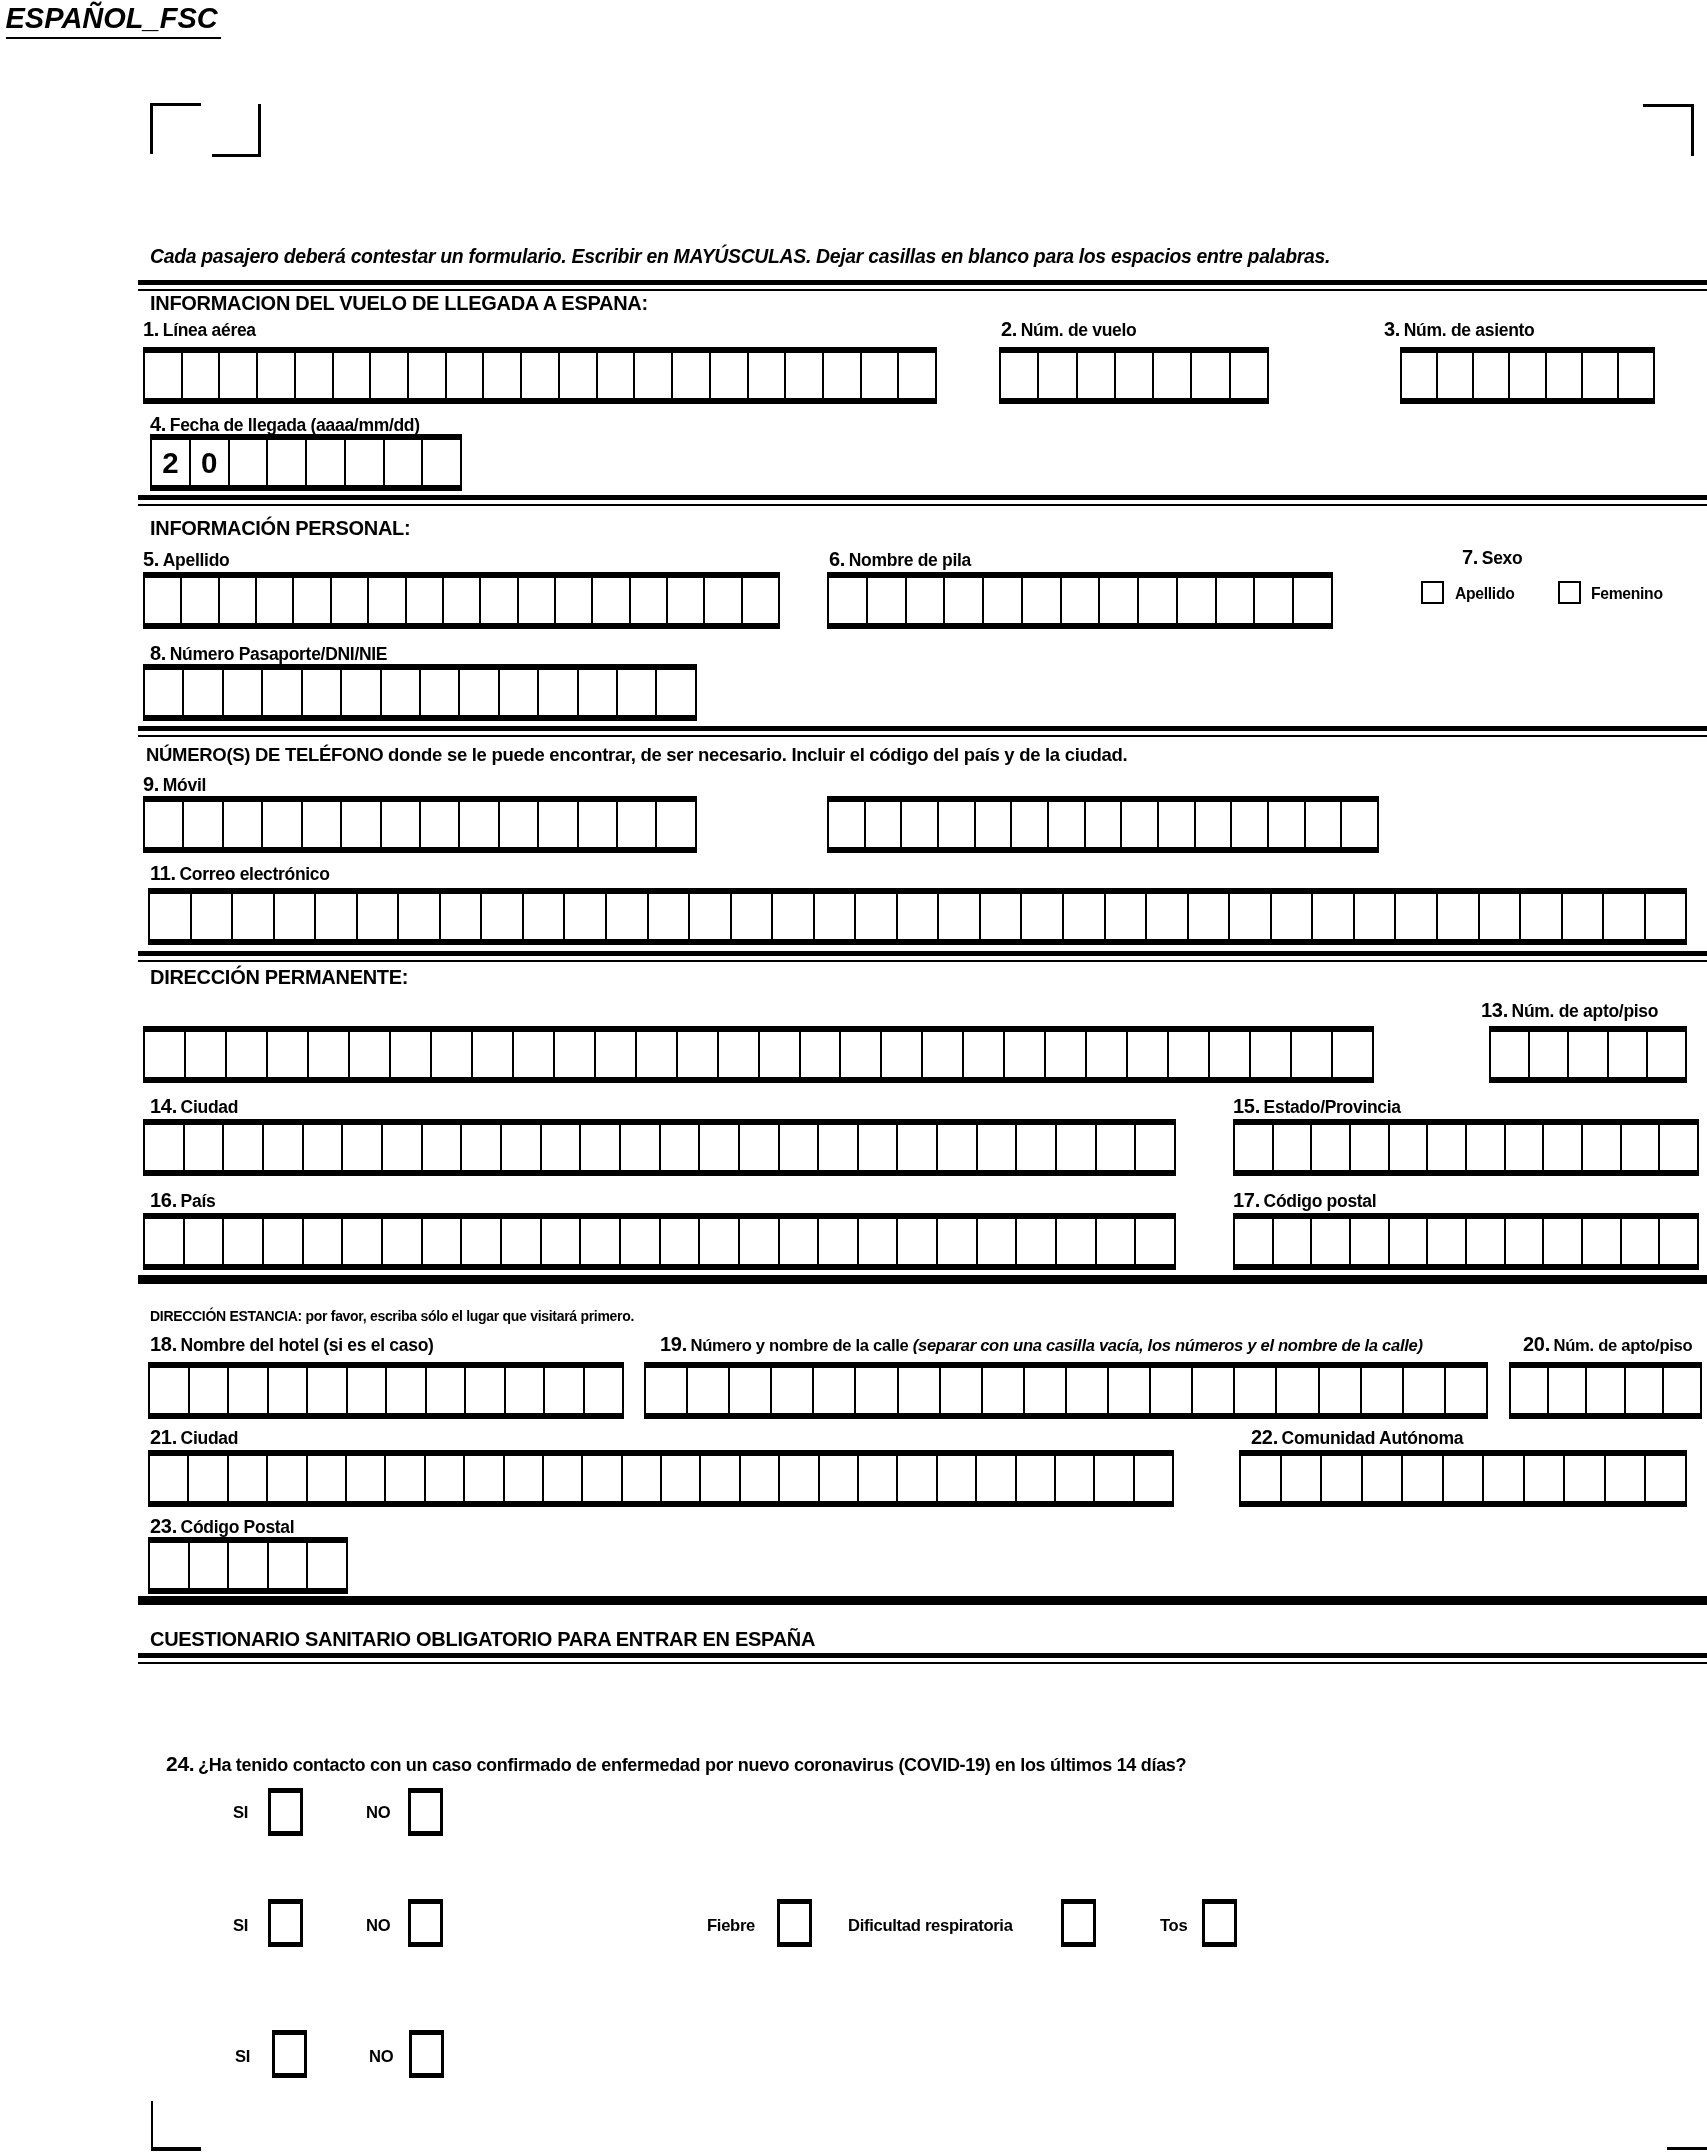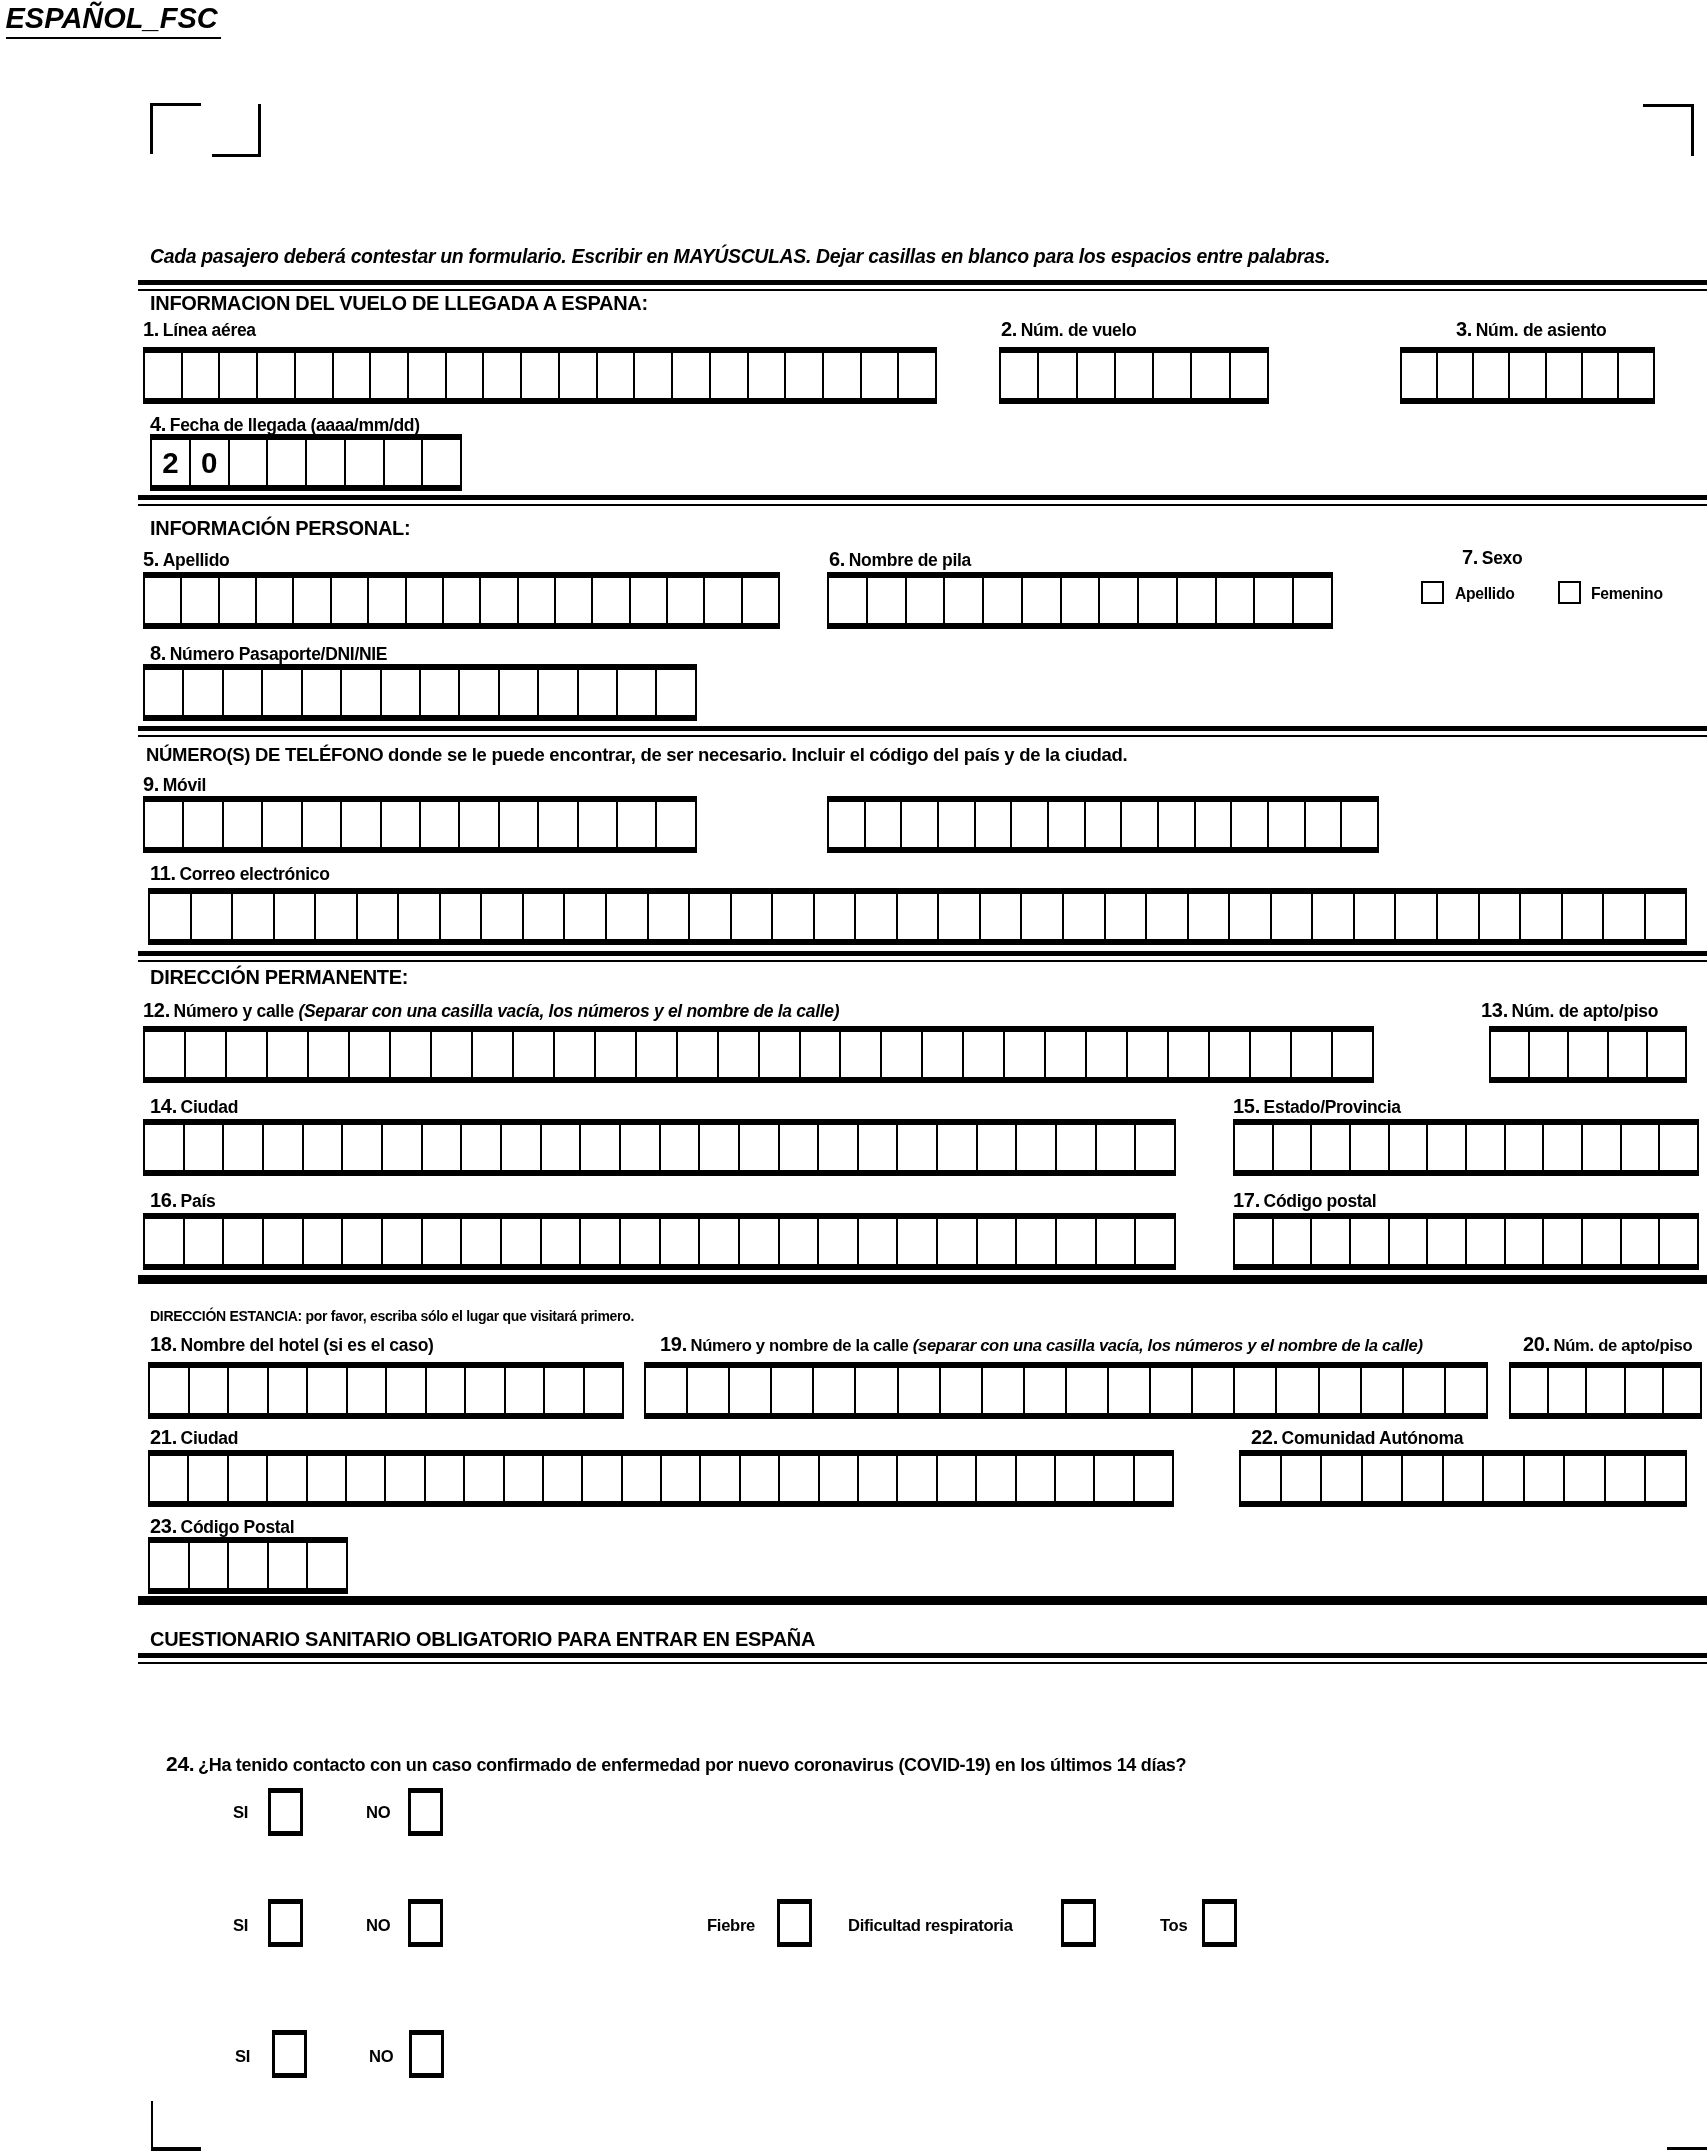--- a/index.html
+++ b/index.html
@@ -65,21 +65,21 @@
   <div class="mark" style="left:151px;top:2101px;width:48px;height:46px;border-left:2.8px solid #000;border-bottom:4.6px solid #000"></div>
   <div class="mark" style="left:1667px;top:2104px;width:41px;height:43px;border-right:3.7px solid #000;border-bottom:3.7px solid #000"></div>
 
   <div class="abs intro" style="left:150px;top:245px">Cada pasajero deberá contestar un formulario. Escribir en MAYÚSCULAS. Dejar casillas en blanco para los espacios entre palabras.</div>
 
   <div class="rule-double" style="top:280px"></div>
   <div class="abs sec-header" style="left:150px;top:292px">INFORMACION DEL VUELO DE LLEGADA A ESPANA:</div>
 
   <div class="abs flabel" style="left:143px;top:318px"><span class="fnum">1.</span><span>Línea aérea</span></div>
   <div class="abs flabel" style="left:1001px;top:318px"><span class="fnum">2.</span><span>Núm. de vuelo</span></div>
-  <div class="abs flabel" style="left:1456px;top:318px"><span class="fnum">3.</span><span>Núm. de asiento</span></div>
+  <div class="abs flabel" style="left:1384px;top:318px"><span class="fnum">3.</span><span>Núm. de asiento</span></div>
 
   <div class="grid" style="left:143px;top:347px;width:794px">
       <div class="cell"></div>
       <div class="cell"></div>
       <div class="cell"></div>
       <div class="cell"></div>
       <div class="cell"></div>
       <div class="cell"></div>
       <div class="cell"></div>
       <div class="cell"></div>
@@ -270,21 +270,20 @@
       <div class="cell"></div>
       <div class="cell"></div>
       <div class="cell"></div>
       <div class="cell"></div>
       <div class="cell"></div>
     </div>
 
   <div class="rule-double" style="top:951px"></div>
   <div class="abs sec-header" style="left:150px;top:966px">DIRECCIÓN PERMANENTE:</div>
 
-  <div class="abs flabel" style="left:143px;top:999px"><span class="fnum">12.</span><span>Número y calle </span><span class="fital">(Separar con una casilla vacía, los números y el nombre de la calle)</span></div>
   <div class="abs flabel" style="left:1481px;top:999px"><span class="fnum">13.</span><span>Núm. de apto/piso</span></div>
 
   <div class="grid" style="left:143px;top:1026px;width:1231px">
       <div class="cell"></div>
       <div class="cell"></div>
       <div class="cell"></div>
       <div class="cell"></div>
       <div class="cell"></div>
       <div class="cell"></div>
       <div class="cell"></div>

